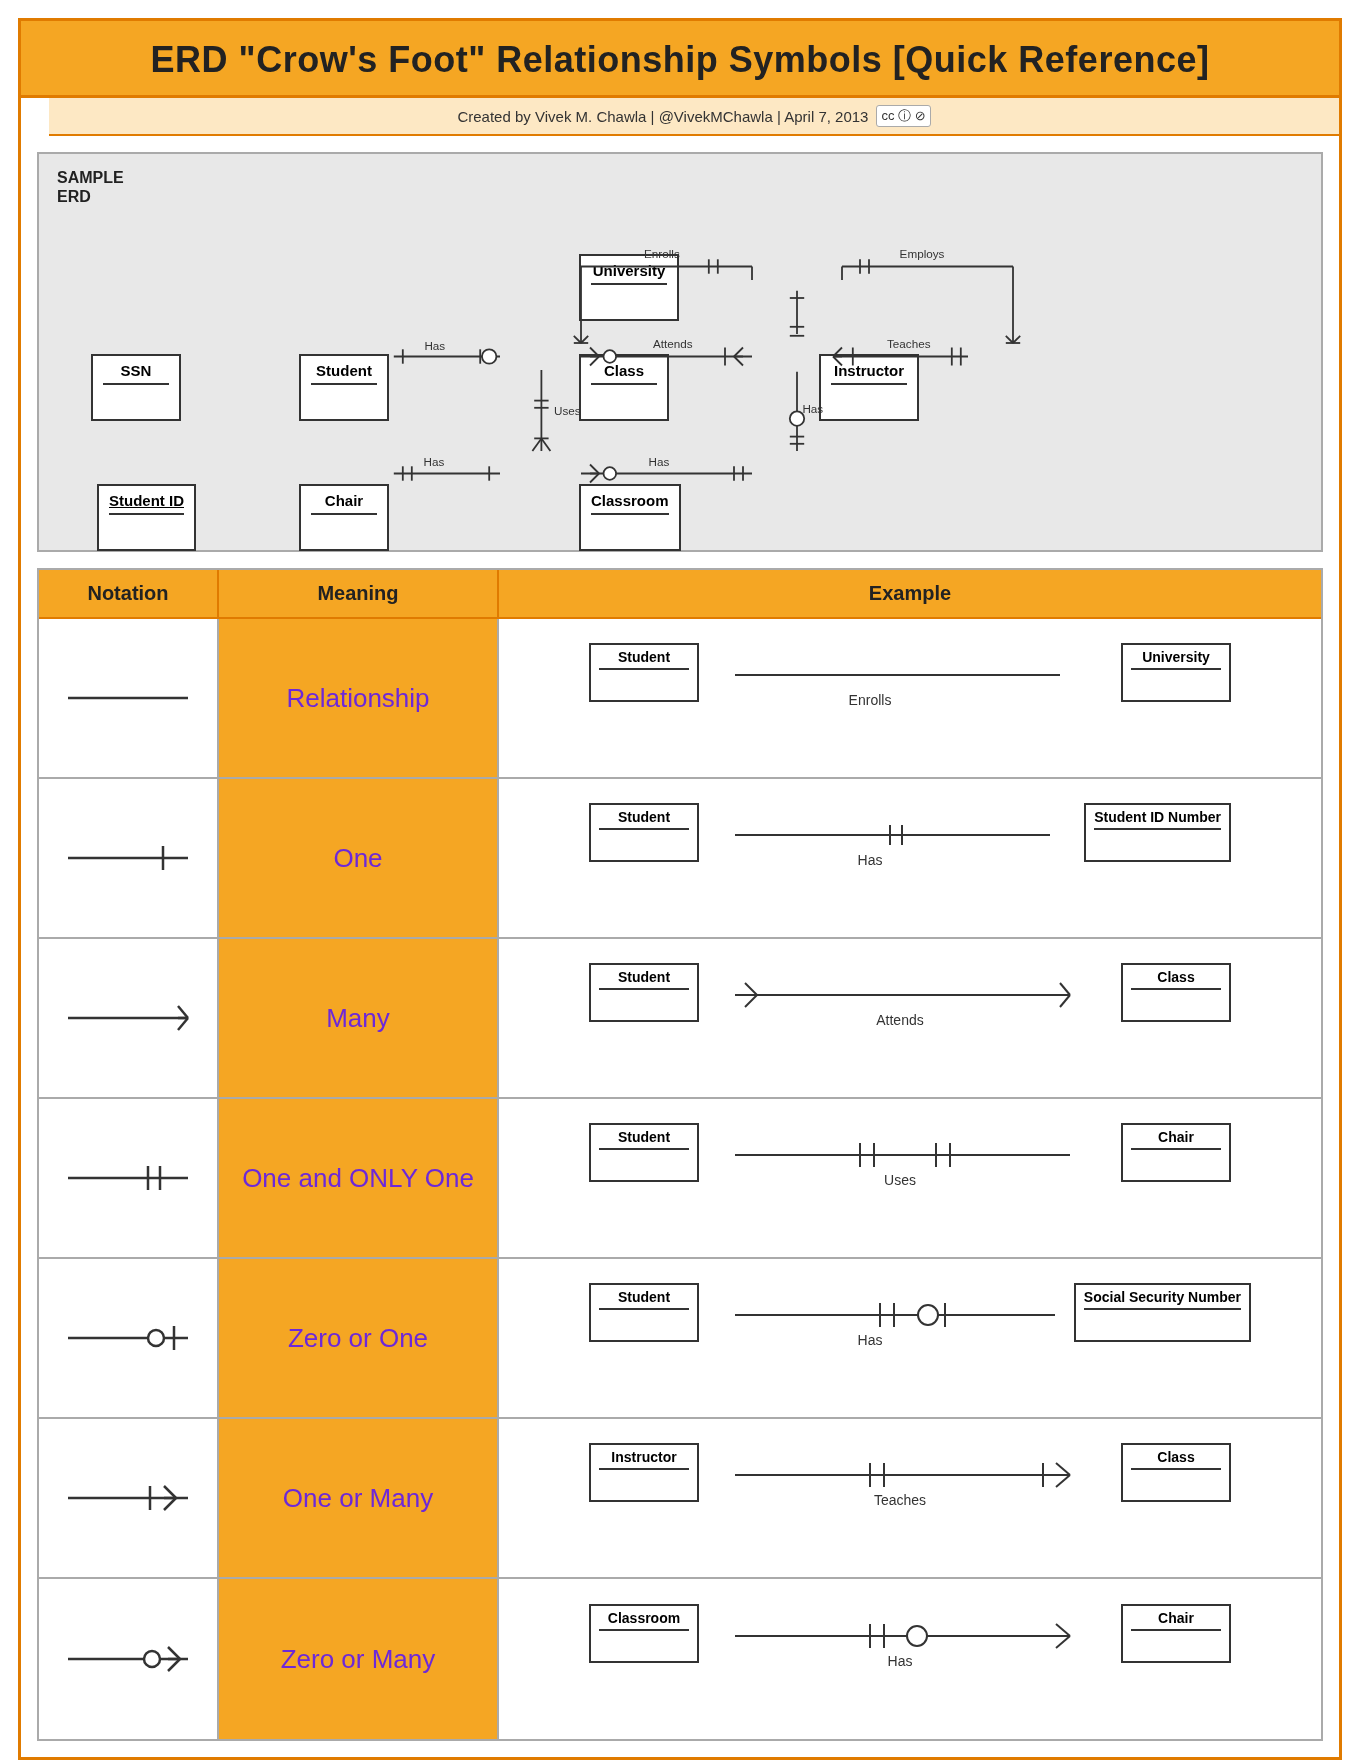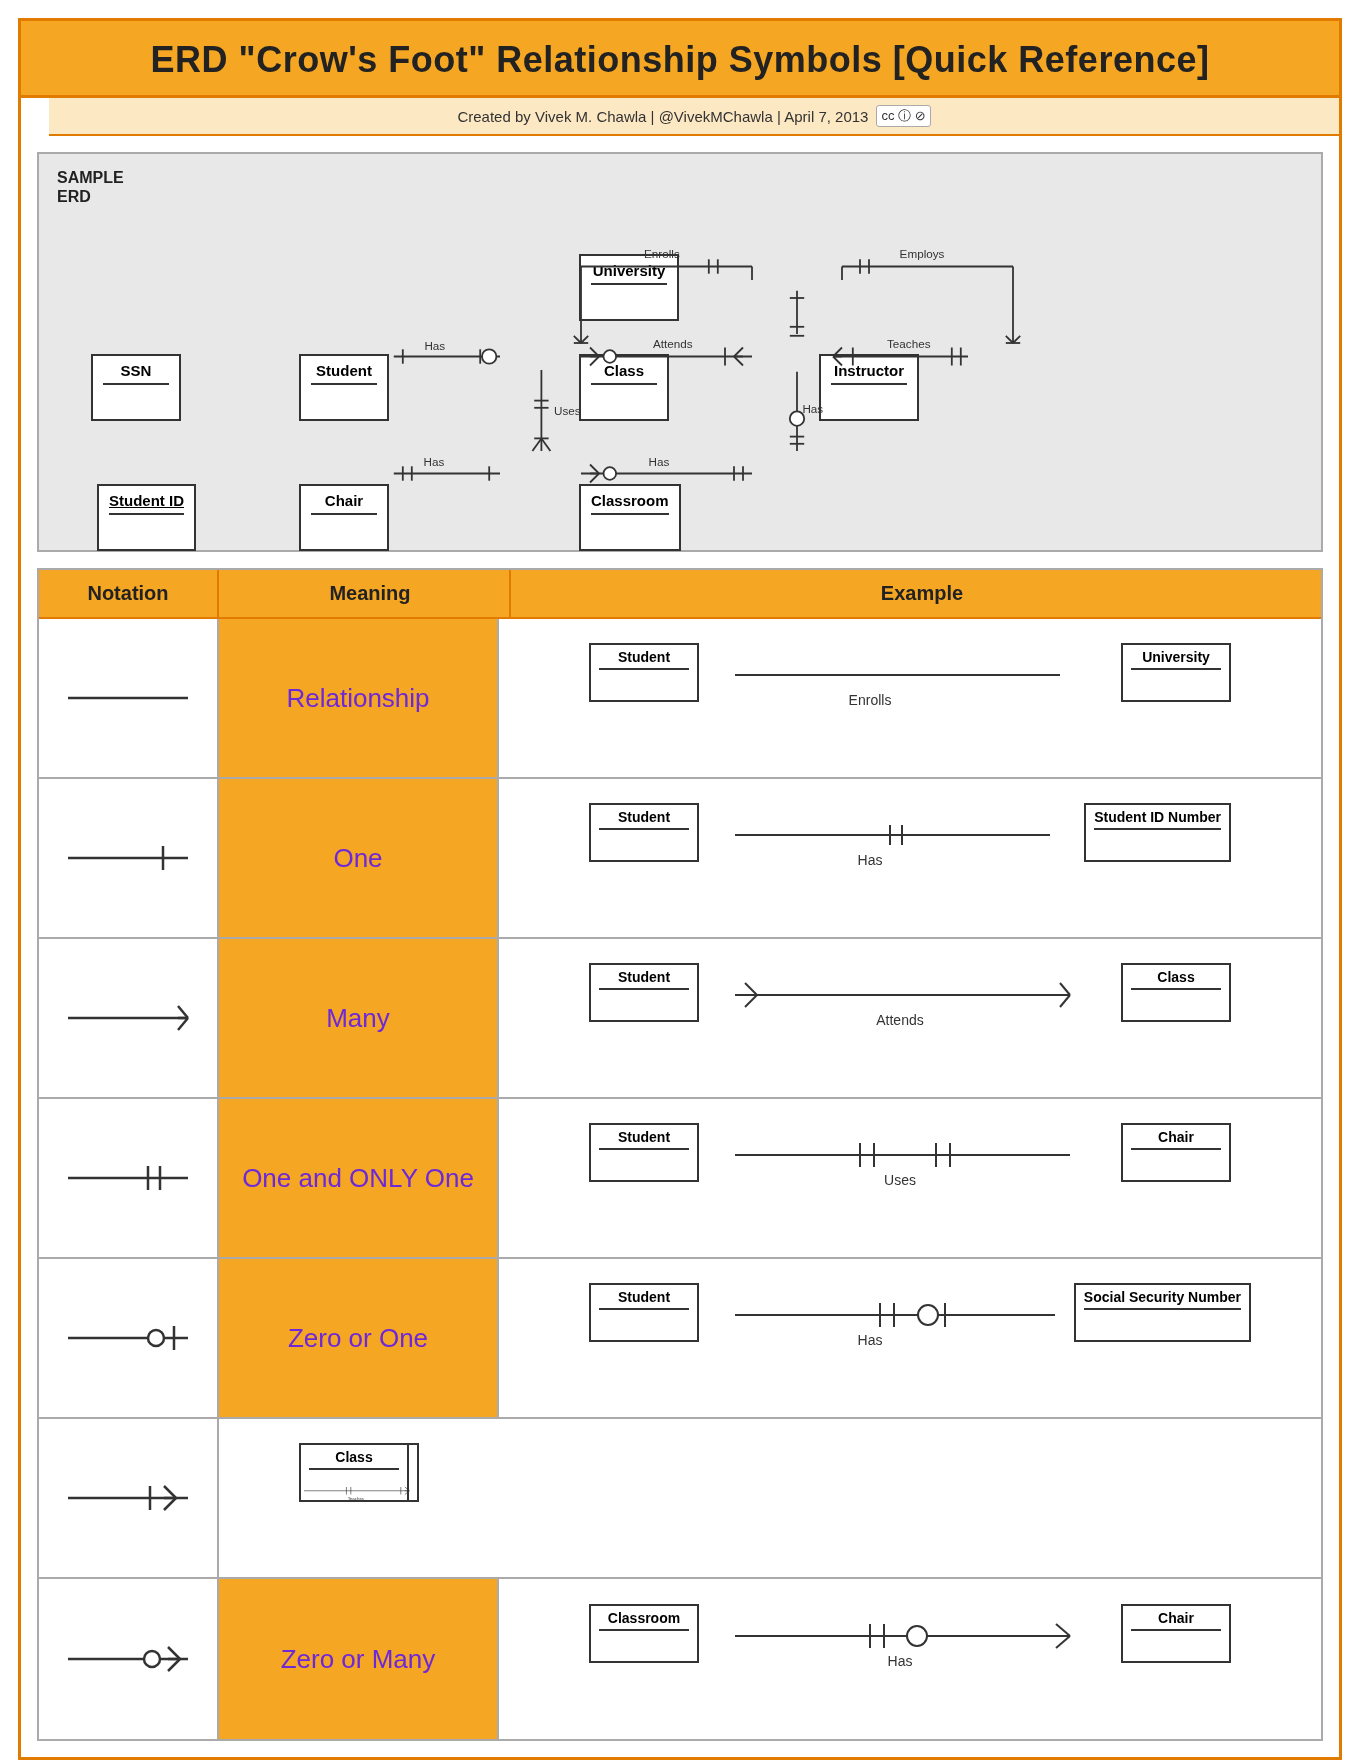--- a/index.html
+++ b/index.html
@@ -99,21 +99,20 @@
     
     .ref-table {
       margin: 0 16px 16px 16px;
       border: 2px solid #aaa;
     }
     .table-header {
       display: grid;
       grid-template-columns: 180px 280px 1fr;
       background: #f5a623;
       border-bottom: 2px solid #e07b00;
-      gap: 12px;
     }
     .table-header-cell {
       padding: 12px 10px;
       font-size: 20px;
       font-weight: 900;
       color: #222;
       text-align: center;
       border-right: 2px solid #e07b00;
     }
     .table-header-cell:last-child { border-right: none; }
@@ -502,20 +501,23 @@
       <div class="notation-cell">
         <svg class="notation-svg" viewBox="0 0 140 60" xmlns="http://www.w3.org/2000/svg">
           <line x1="10" y1="30" x2="130" y2="30" stroke="#333" stroke-width="2.5"></line>
           <line x1="92" y1="18" x2="92" y2="42" stroke="#333" stroke-width="2.5"></line>
 
           <line x1="106" y1="18" x2="118" y2="30" stroke="#333" stroke-width="2.5"></line>
           <line x1="106" y1="42" x2="118" y2="30" stroke="#333" stroke-width="2.5"></line>
           <line x1="106" y1="30" x2="118" y2="30" stroke="#333" stroke-width="2.5"></line>
         </svg>
       </div>
+      <div class="meaning-cell">
+        <span class="meaning-text">One or Many</span>
+      </div>
       <div class="example-cell">
         <div class="example-diagram">
           <div class="ex-entity" style="left:60px;top:10px;">
             <span>Instructor</span><div class="ex-entity-inner"></div>
           </div>
           <div class="ex-entity" style="right:60px;top:10px;">
             <span>Class</span><div class="ex-entity-inner"></div>
           </div>
           <svg class="ex-svg" viewBox="0 0 700 130" xmlns="http://www.w3.org/2000/svg">
             <line x1="175" y1="42" x2="510" y2="42" stroke="#333" stroke-width="2"></line>

